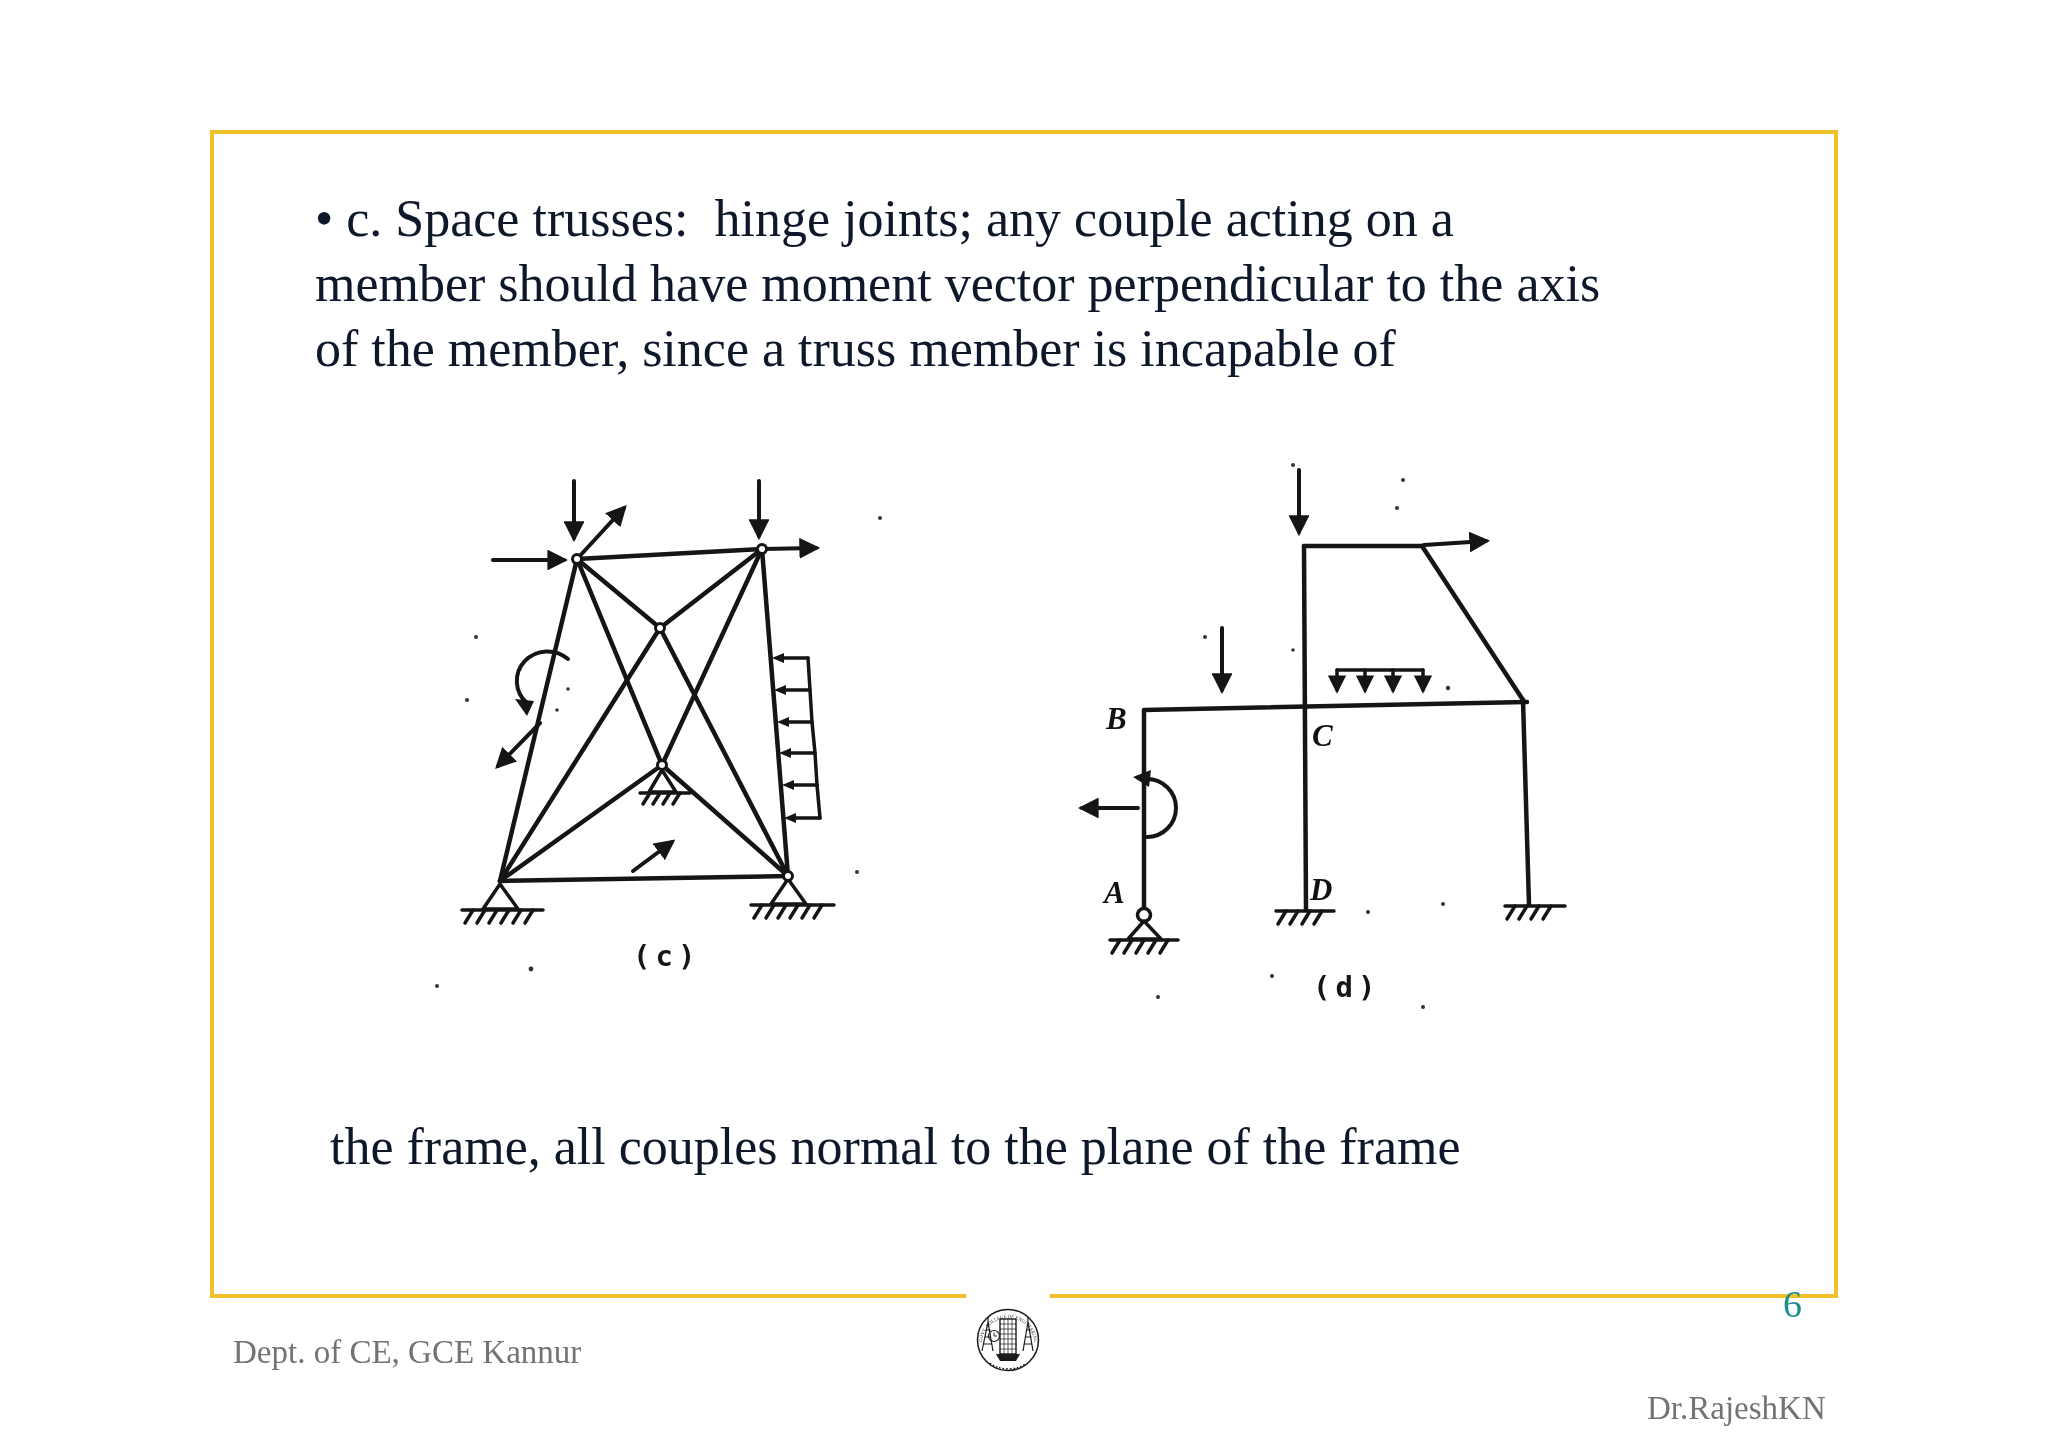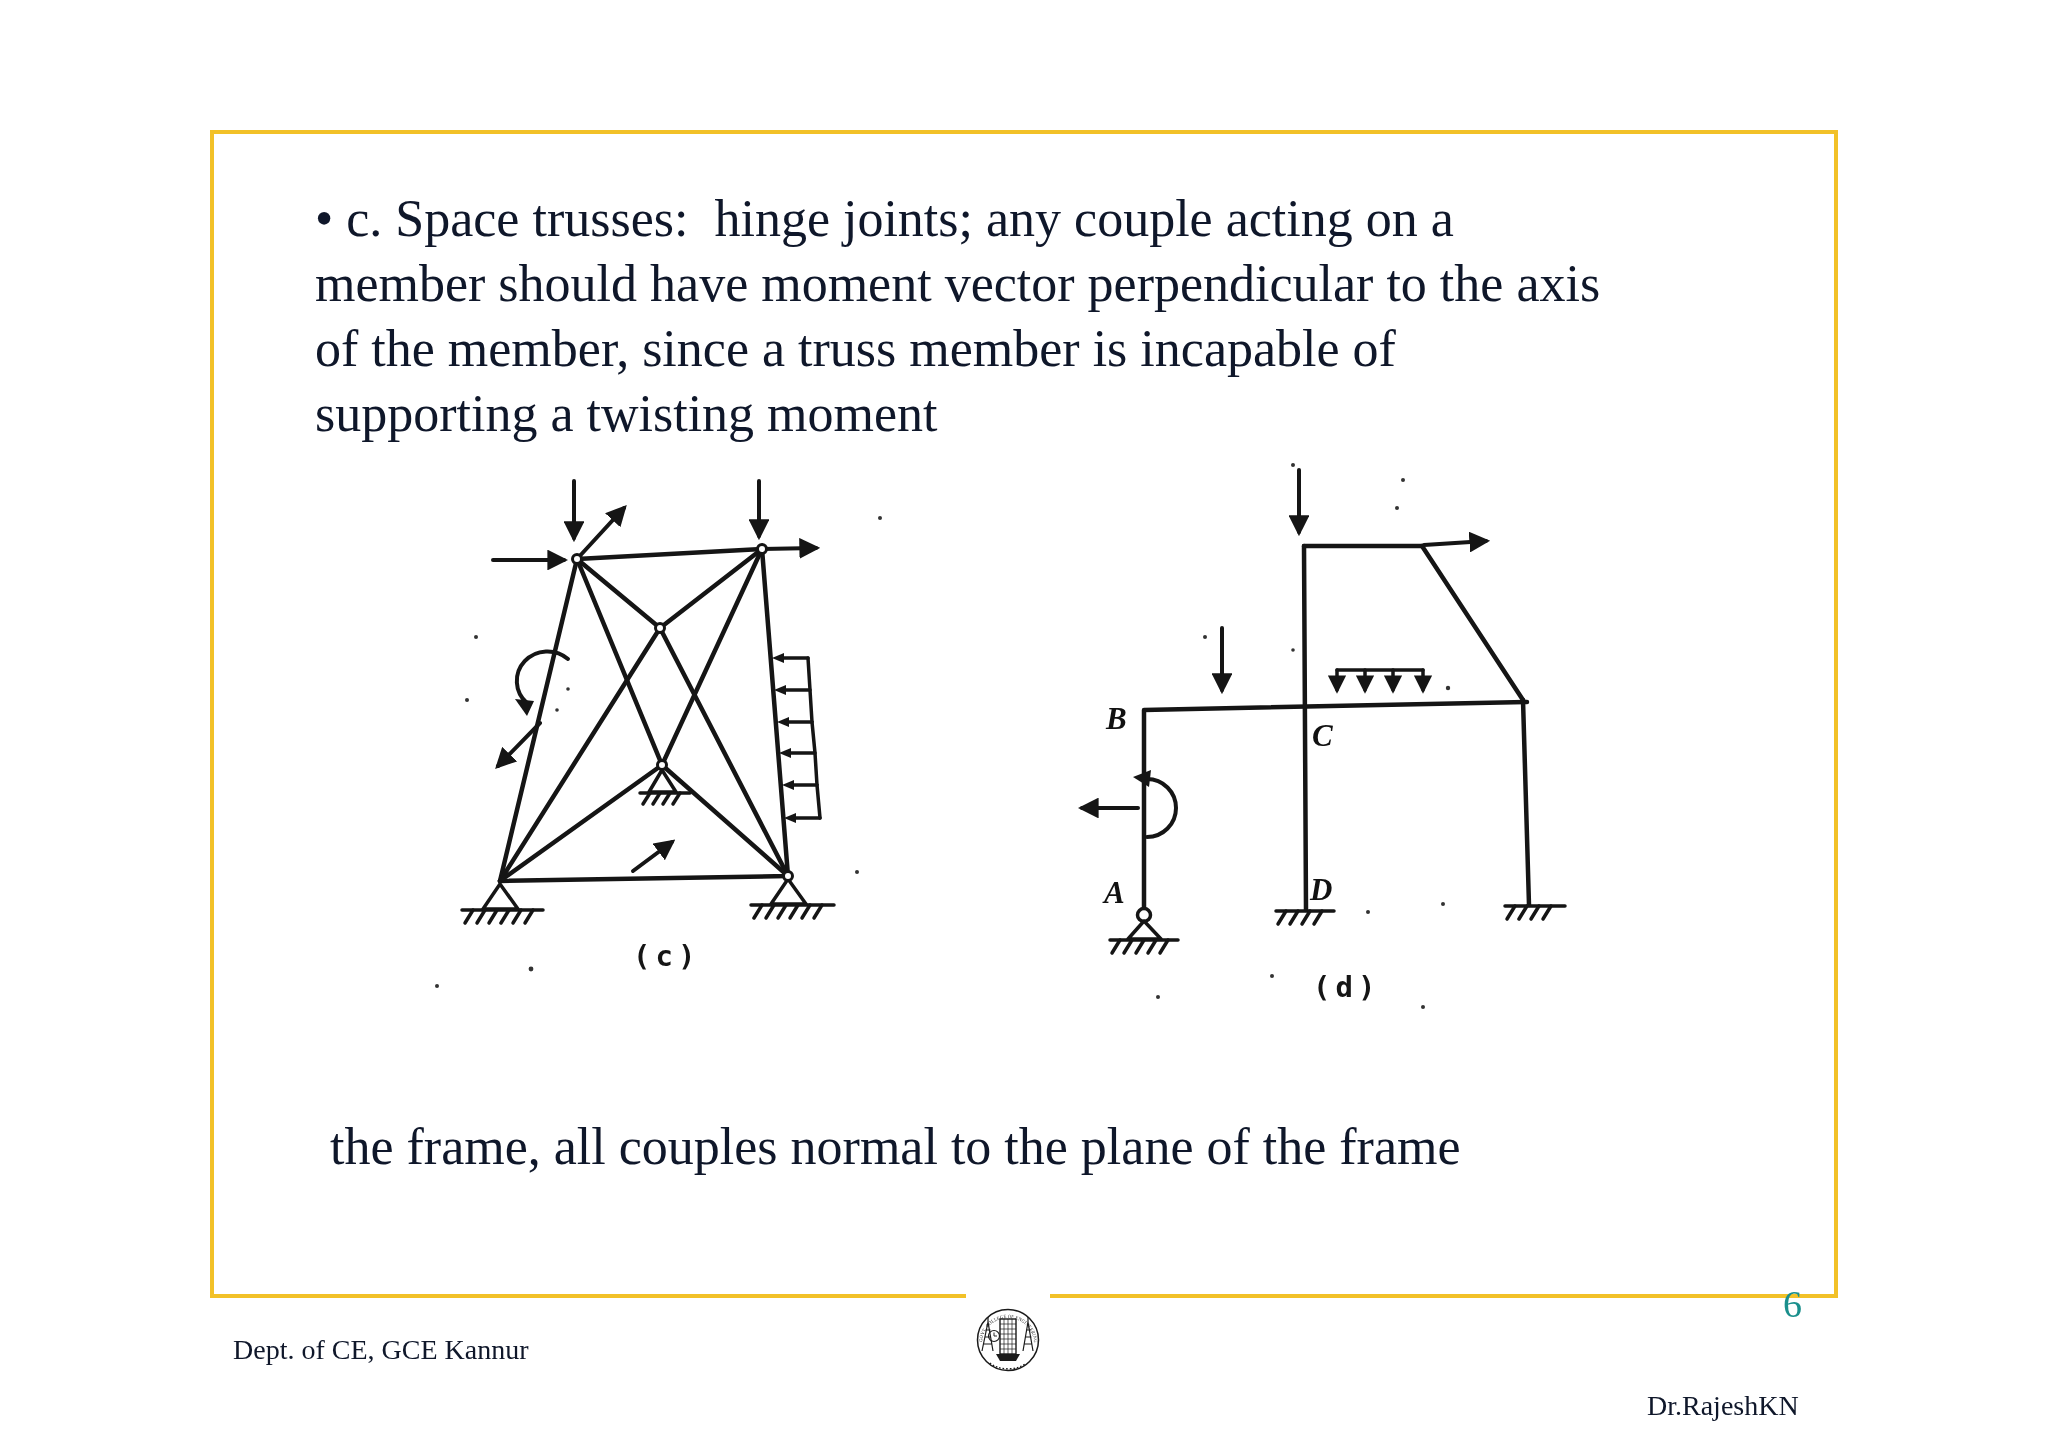--- a/index.html
+++ b/index.html
@@ -17,40 +17,39 @@
   .para-d{left:330px;top:1114px;}
   .fig{position:absolute;}
   .fig-caption{
     font-family:"DejaVu Sans Mono", monospace;font-weight:bold;
     font-size:29px;letter-spacing:5px;fill:#151515;
   }
   .fig-label{
     font-family:"Liberation Serif", serif;font-style:italic;font-weight:bold;
     font-size:31px;fill:#111111;
   }
-  .footer-text{position:absolute;font-size:28px;color:#0f172a;}
+  .footer-text{position:absolute;font-size:33px;color:#737373;}
   .footer-left{left:233px;top:1334px;}
   .footer-right{left:1647px;top:1390px;}
   .page-number{
     position:absolute;left:1783px;top:1282px;font-size:38px;color:#1A8F8C;
   }
   .logo-bg{position:absolute;left:966px;top:1288px;width:84px;height:92px;background:#ffffff;}
   .logo{position:absolute;left:969px;top:1303px;}
   .ink{stroke:#151515;fill:none;stroke-linecap:round;stroke-linejoin:round;}
 </style>
 </head>
 <body>
 
 <div class="slide-box"></div>
 
 <div class="para para-c">
   <div class="line">• c. Space trusses:  hinge joints; any couple acting on a</div>
   <div class="line">member should have moment vector perpendicular to the axis</div>
   <div class="line">of the member, since a truss member is incapable of</div>
-  <div class="line">supporting a twisting moment</div>
 </div>
 
 <div class="para para-d">
   <div class="line">the frame, all couples normal to the plane of the frame</div>
 </div>
 
 <svg class="fig" style="left:430px;top:455px" width="470" height="555" viewBox="430 455 470 555">
   <defs>
     <marker id="ac" viewBox="0 0 10 10" refX="8" refY="5" markerWidth="5.2" markerHeight="5.2" orient="auto" markerUnits="strokeWidth">
         <path d="M0,0 L10,5 L0,10 Z" fill="#151515"></path>

